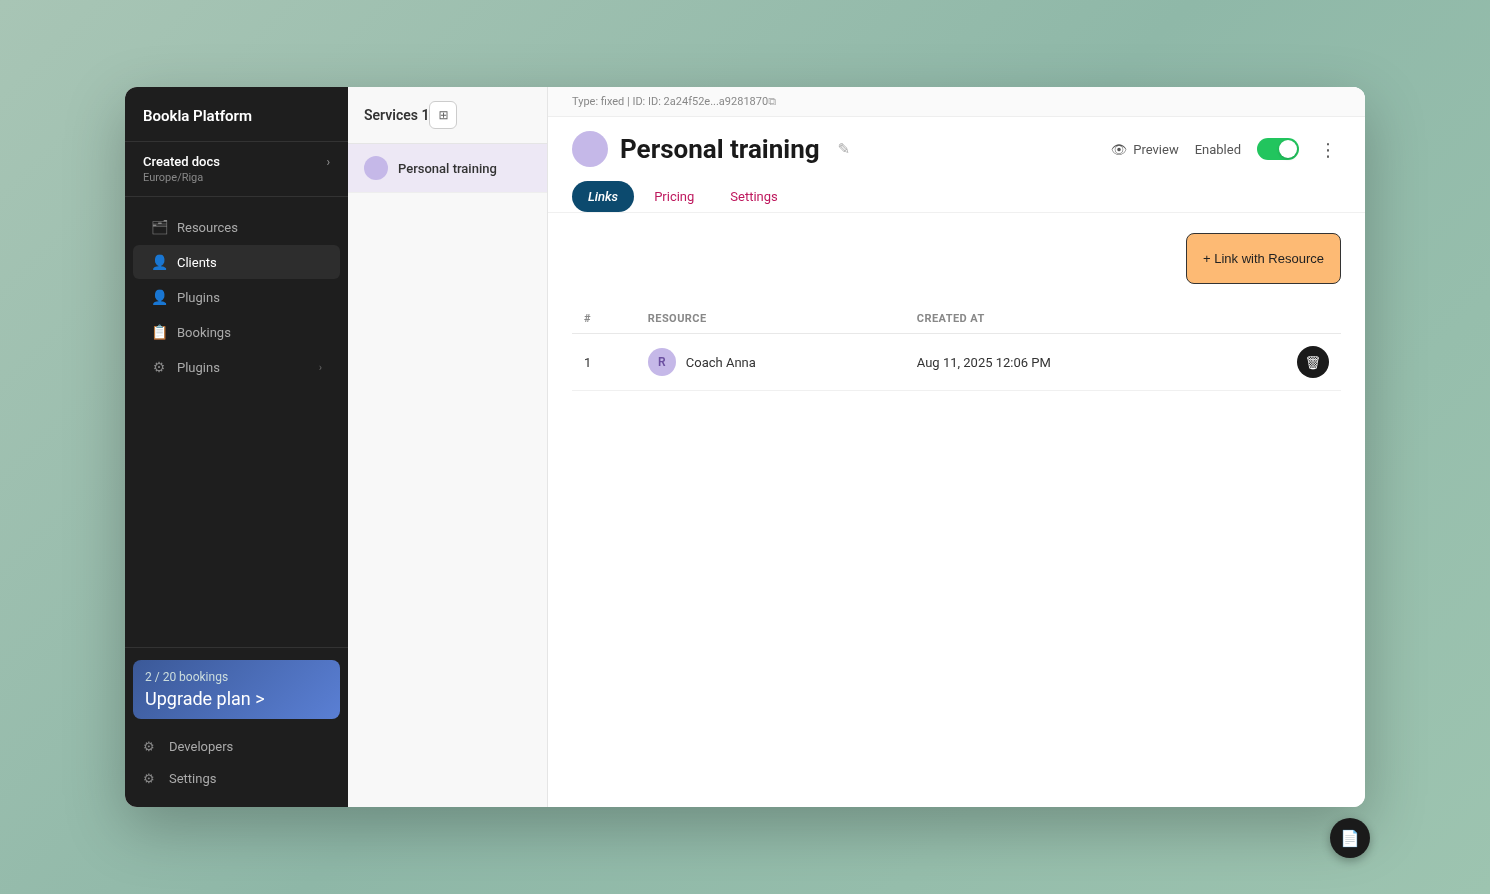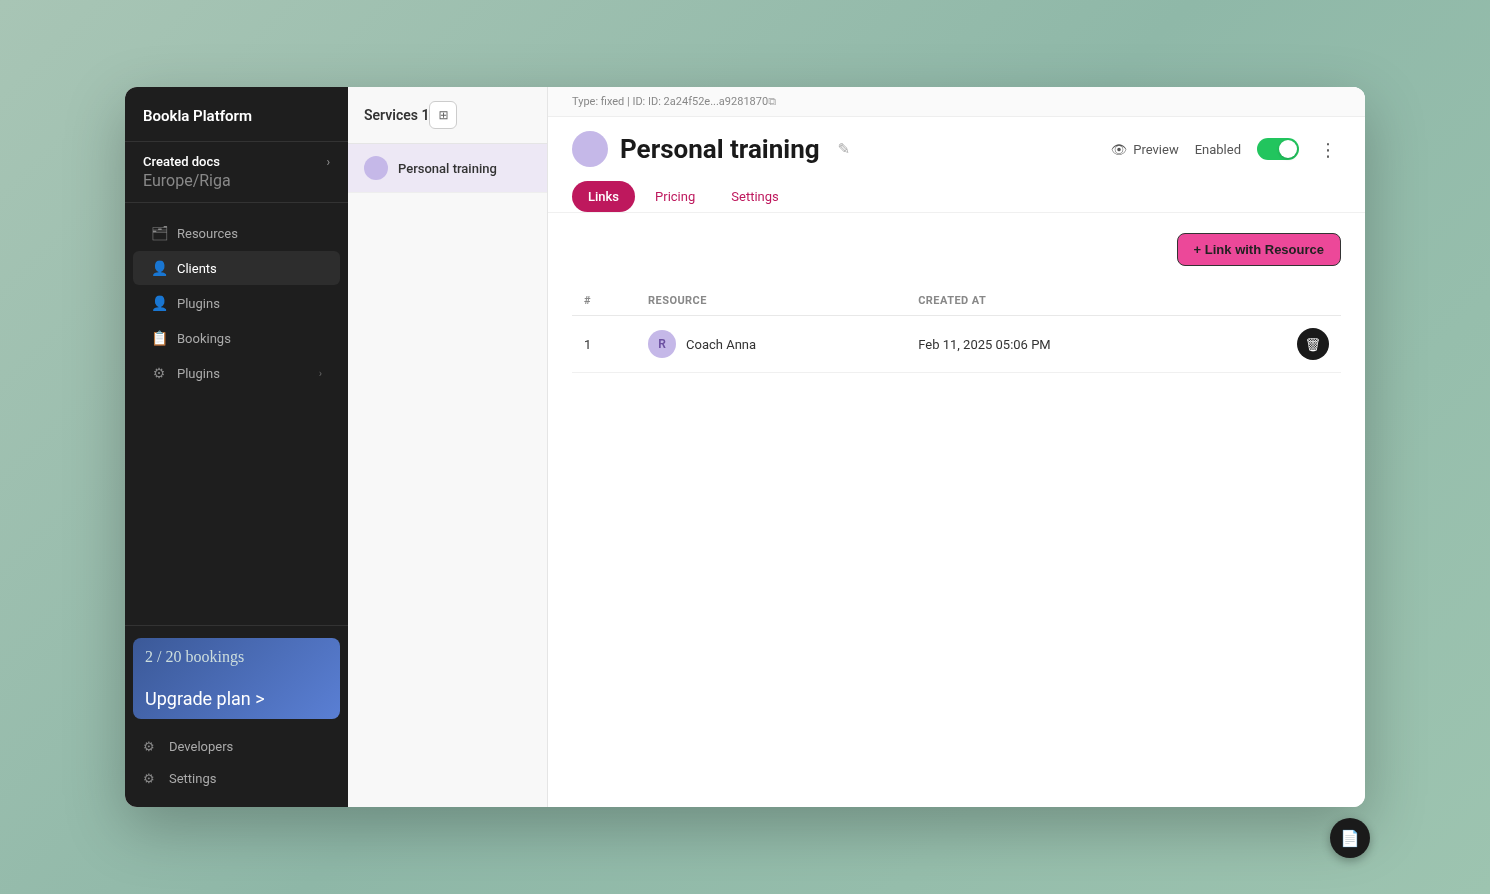--- a/index.html
+++ b/index.html
@@ -46,21 +46,21 @@
       display: flex;
       align-items: center;
       justify-content: space-between;
     }
     .workspace-name .chevron {
       color: #888;
       font-size: 12px;
     }
     .workspace-region {
       color: #888;
-      font-size: 16px;
+      font-size: 11px;
       margin-top: 2px;
     }
     .sidebar-nav {
       flex: 1;
       padding: 12px 0;
     }
     .nav-item {
       display: flex;
       align-items: center;
       gap: 10px;
@@ -96,23 +96,22 @@
     }
     .upgrade-banner {
       background: linear-gradient(135deg, #3b5998, #5a7fd4);
       border-radius: 8px;
       padding: 10px 12px;
       margin: 0 0 12px;
       cursor: pointer;
     }
     .upgrade-count {
       color: #cdd;
-      font-size: 16px;
-      margin-bottom: 22px;
-      font-family: Liberation Serif, serif;
+      font-size: 12px;
+      margin-bottom: 4px;
     }
     .upgrade-link {
       color: #fff;
       font-size: 18px;
       font-weight: 400;
     }
     .bottom-nav-item {
       display: flex;
       align-items: center;
       gap: 10px;
@@ -270,42 +269,43 @@
     }
     .tab {
       padding: 8px 16px;
       font-size: 13px;
       color: #be185d;
       cursor: pointer;
       border-radius: 20px;
       margin-right: 4px;
     }
     .tab.active {
-      background: #be185d;
+      background: #0c4a6e;
       color: #fff;
       font-weight: 500;
+      font-style: italic;
     }
     
     .table-area {
       flex: 1;
       padding: 20px 24px;
       overflow-y: auto;
     }
     .link-resource-row {
       display: flex;
       justify-content: flex-end;
       margin-bottom: 20px;
     }
     .link-resource-btn {
       border: 1.5px solid #333;
-      background: #ec4899;
+      background: #fdba74;
       border-radius: 8px;
-      padding: 8px 16px;
-      font-size: 13px;
-      font-weight: 700;
+      padding: 17px 16px;
+      font-size: 13px;
+      font-weight: 400;
       color: #222;
       cursor: pointer;
       display: flex;
       align-items: center;
       gap: 6px;
     }
     .data-table {
       width: 100%;
       border-collapse: collapse;
     }
@@ -516,21 +516,21 @@
               <span>1</span>
             </td>
             <td>
               <div class="resource-cell">
                 <div class="resource-avatar">
                   <span>R</span>
                 </div>
                 <span>Coach Anna</span>
               </div>
             </td>
-            <td>Feb 11, 2025 05:06 PM</td>
+            <td>Aug 11, 2025 12:06 PM</td>
             <td class="delete-cell">
               <div class="delete-btn">
                 <span>🗑</span>
               </div>
             </td>
           </tr>
         </tbody>
       </table>
     </div>
   </div>

